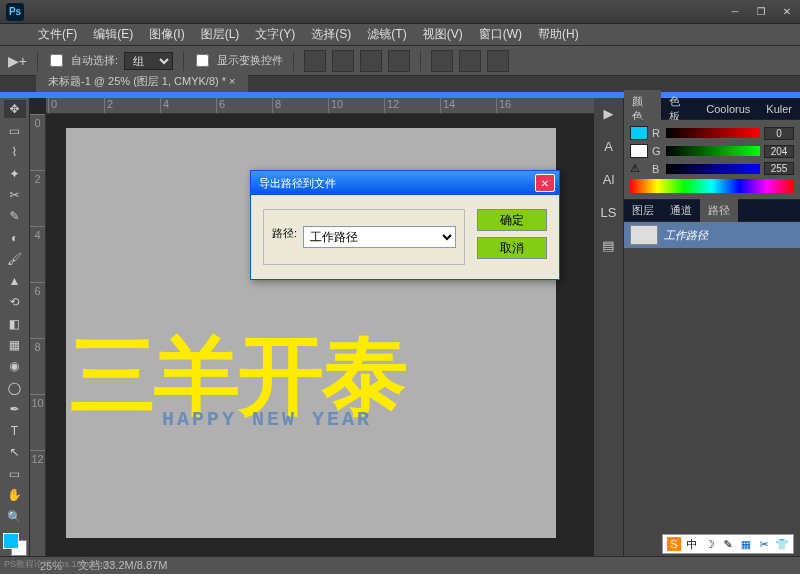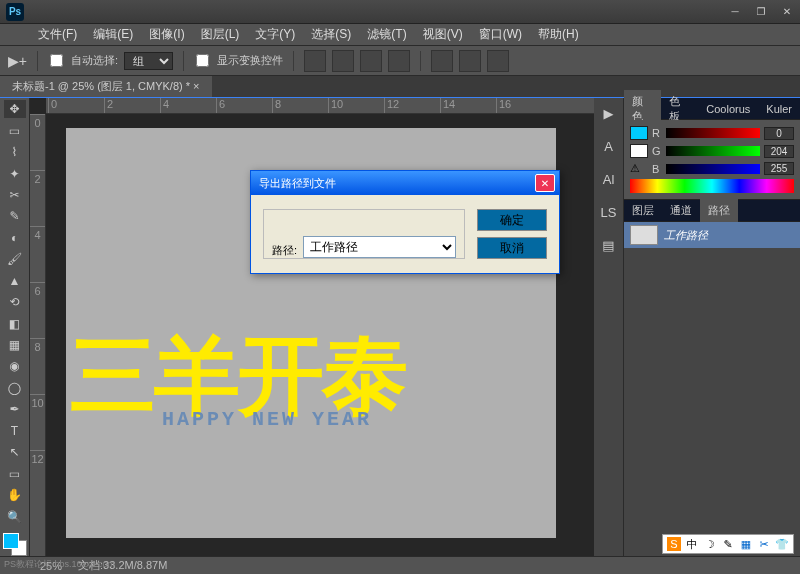--- a/index.html
+++ b/index.html
@@ -9,21 +9,21 @@
 .win-ctrls{margin-left:auto;display:flex}
 .win-ctrls span{width:26px;height:18px;display:flex;align-items:center;justify-content:center;color:#ccc;font-size:10px}
 .menubar{height:22px;background:#535353;display:flex;align-items:center;padding-left:30px;color:#ddd;border-bottom:1px solid #2a2a2a}
 .menubar span{padding:0 8px;font-size:12px}
 .optbar{height:30px;background:#535353;display:flex;align-items:center;padding-left:8px;color:#ccc;border-bottom:1px solid #2a2a2a;gap:6px}
 .optbar .arrow{font-size:14px}
 .optbar .sep{width:1px;height:20px;background:#3a3a3a;margin:0 4px}
 .optbar input[type=checkbox]{margin:0 2px}
 .optbar select{background:#3a3a3a;border:1px solid #222;color:#ddd;font-size:11px;padding:1px 12px 1px 4px}
 .optbar .iconbtn{width:22px;height:22px;background:#454545;border:1px solid #333;display:inline-block}
-.doc-tab{height:22px;background:#3a3a3a;display:flex;align-items:flex-end;color:#ccc;border-bottom:1px solid #3b82f6}
+.doc-tab{height:22px;background:#3a3a3a;display:flex;align-items:flex-end;padding-left:36px;color:#ccc;border-bottom:6px solid #3b82f6}
 .doc-tab .tab{background:#535353;padding:3px 12px;font-size:11px}
 .main{display:flex;height:calc(100% - 116px)}
 .toolbar{width:30px;background:#535353;border-right:1px solid #2a2a2a;display:flex;flex-direction:column;align-items:center;padding-top:2px;gap:3px}
 .toolbar .tool{width:22px;height:19px;display:flex;align-items:center;justify-content:center;color:#ccc;font-size:12px}
 .toolbar .tool.active{background:#3a3a3a}
 .toolbar .swatches{margin-top:4px;position:relative;width:24px;height:24px}
 .toolbar .swatches .fg{width:16px;height:16px;background:#00bfff;border:1px solid #fff;position:absolute;top:0;left:0;z-index:2}
 .toolbar .swatches .bg{width:16px;height:16px;background:#fff;border:1px solid #888;position:absolute;bottom:0;right:0}
 .canvas-area{flex:1;background:#262626;position:relative;overflow:hidden}
 .ruler-h{position:absolute;top:0;left:16px;right:0;height:16px;background:#535353;border-bottom:1px solid #333;color:#999;font-size:9px;display:flex;padding-left:2px}
@@ -51,24 +51,24 @@
 .color-row .val{width:30px;background:#3a3a3a;border:1px solid #222;color:#ddd;text-align:center;font-size:10px}
 .spectrum{height:14px;background:linear-gradient(to right,#f00,#ff0,#0f0,#0ff,#00f,#f0f,#f00);margin-top:4px}
 .paths-panel{flex:1;background:#454545}
 .path-item{display:flex;align-items:center;height:26px;background:#5a7aa8;color:#fff;padding-left:6px;gap:6px;font-style:italic;font-size:11px}
 .path-item .thumb{width:28px;height:20px;background:#ddd;border:1px solid #888}
 .statusbar{position:absolute;bottom:0;left:0;right:0;height:18px;background:#535353;border-top:1px solid #2a2a2a;color:#bbb;font-size:10px;display:flex;align-items:center;padding-left:40px;gap:16px}
 .dialog{position:absolute;top:170px;left:250px;width:310px;background:#ece9d8;border:1px solid #0054e3;box-shadow:2px 2px 8px rgba(0,0,0,.4);z-index:100}
 .dlg-title{height:24px;background:linear-gradient(#3a95ff,#0054e3);color:#fff;display:flex;align-items:center;padding:0 4px 0 8px;font-size:12px;font-weight:normal}
 .dlg-close{margin-left:auto;width:20px;height:18px;background:#e35;border:1px solid #fff;border-radius:2px;color:#fff;display:flex;align-items:center;justify-content:center;font-size:10px}
 .dlg-body{padding:14px 12px;display:flex;gap:12px}
-.dlg-left{flex:1;border:1px solid #bbb;padding:0 8px;display:flex;align-items:flex-end;gap:6px;background:#ece9d8}
+.dlg-left{flex:1;border:1px solid #bbb;padding:16px 8px;display:flex;align-items:flex-start;gap:6px;background:#ece9d8}
 .dlg-left select{flex:1;background:#fff;border:1px solid #7f9db9;padding:2px;font-size:12px}
 .dlg-btns{display:flex;flex-direction:column;gap:6px}
-.dlg-btns button{width:70px;height:22px;background:#0369a1;border:1px solid #888;font-size:12px}
+.dlg-btns button{width:70px;height:22px;background:#84cc16;border:1px solid #888;font-size:12px}
 .watermark{position:absolute;bottom:3px;left:4px;color:#888;font-size:9px}
 .tray{position:absolute;bottom:20px;right:6px;background:#fff;border:1px solid #999;padding:2px 4px;display:flex;gap:4px;font-size:11px}
 .tray span{width:14px;height:14px;display:inline-flex;align-items:center;justify-content:center}
 </style>
 </head>
 <body>
 
 <div class="titlebar">
   <div class="ps-logo">Ps</div>
   <div class="win-ctrls">

